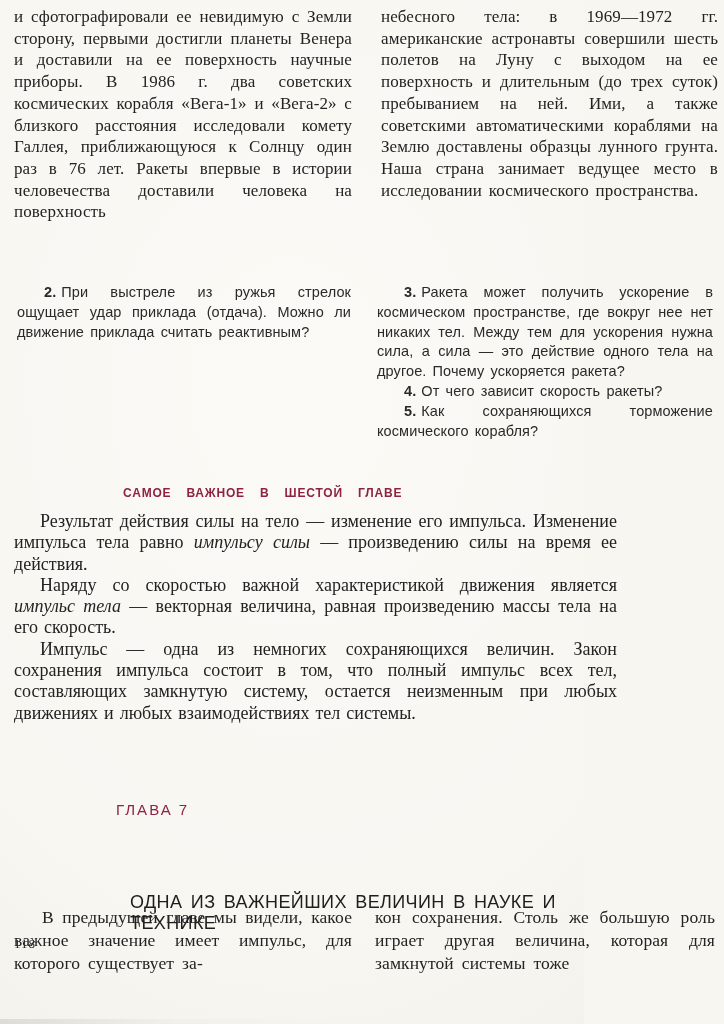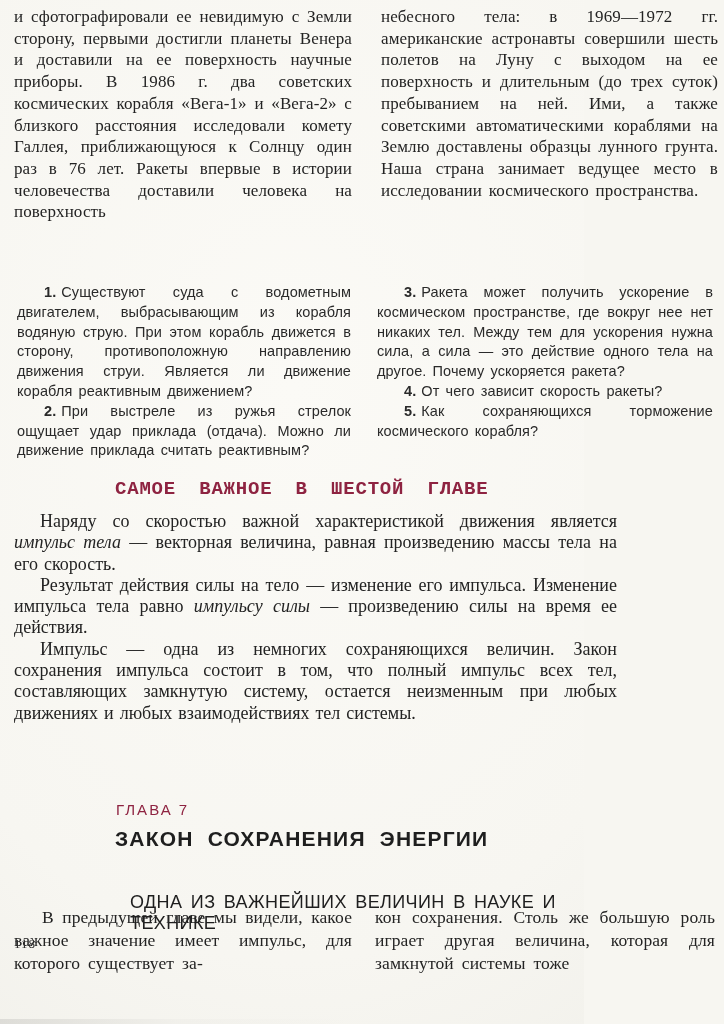--- a/index.html
+++ b/index.html
@@ -54,23 +54,23 @@
     text-align: justify; word-spacing: 2px; letter-spacing: .1px;
     color: #2a2a2a;
   }
   .questions p { margin: 0; text-indent: 27px; }
   .q-left  { left: 17px;  width: 334px; }
   .q-right { left: 377px; width: 336px; }
   .qnum { font-weight: bold; margin-right: 5px; }
 
   
   .summary-heading {
-    position: absolute; left: 115px; top: 478px; margin: 0;
-    font-family: Liberation Mono, monospace;
-    font-weight: bold; font-size: 19px;
+    position: absolute; left: 115px; top: 478px; margin: 8px;
+    font-family: Liberation Sans, sans-serif;
+    font-weight: bold; font-size: 12px;
     letter-spacing: .8px; word-spacing: 11px;
     color: var(--accent, #8e2341);
   }
   .summary-body {
     position: absolute; left: 14px; top: 511px; width: 603px;
     font-size: 18px; line-height: 21.3px;
     text-align: justify; word-spacing: 1.5px;
   }
   .summary-body p { margin: 0; text-indent: 26px; }
   .summary-body i { font-style: italic; }
@@ -110,40 +110,38 @@
 </head>
 <body>
 
 <div class="page">
 
   <div class="col top-left">и сфотографировали ее невидимую с Земли сторону, первыми достигли планеты Венера и доставили на ее поверхность научные приборы. В 1986 г. два советских космических корабля «Вега-1» и «Вега-2» с близкого расстояния исследовали комету Галлея, приближающуюся к Солнцу один раз в 76 лет. Ракеты впервые в истории человечества доставили человека на поверхность</div>
   <div class="col top-right">небесного тела: в 1969—1972 гг. американские астронавты совершили шесть полетов на Луну с выходом на ее поверхность и длительным (до трех суток) пребыванием на ней. Ими, а также советскими автоматическими кораблями на Землю доставлены образцы лунного грунта. Наша страна занимает ведущее место в исследовании космического пространства.</div>
 
 
   <div class="questions q-left">
-    <p><b class="qnum">1.</b><span>Существуют суда с водометным двигателем, выбрасывающим из корабля водяную струю. При этом корабль движется в сторону, противоположную направлению движения струи. Является ли движение корабля реактивным движением?</span></p>
     <p><b class="qnum">2.</b><span>При выстреле из ружья стрелок ощущает удар приклада (отдача). Можно ли движение приклада считать реактивным?</span></p>
   </div>
 
   <div class="questions q-right">
     <p><b class="qnum">3.</b><span>Ракета может получить ускорение в космическом пространстве, где вокруг нее нет никаких тел. Между тем для ускорения нужна сила, а сила — это действие одного тела на другое. Почему ускоряется ракета?</span></p>
     <p><b class="qnum">4.</b><span>От чего зависит скорость ракеты?</span></p>
     <p><b class="qnum">5.</b><span>Как сохраняющихся торможение космического корабля?</span></p>
   </div>
 
   <h3 class="summary-heading">САМОЕ ВАЖНОЕ В ШЕСТОЙ ГЛАВЕ</h3>
 
   <div class="summary-body">
+    <p><span>Результат действия силы на тело — изменение его импульса. Изменение импульса тела равно </span><i>импульсу силы</i><span> — произведению силы на время ее действия.</span></p>
     <p><span>Наряду со скоростью важной характеристикой движения является </span><i>импульс тела</i><span> — векторная величина, равная произведению массы тела на его скорость.</span></p>
-    <p><span>Результат действия силы на тело — изменение его импульса. Изменение импульса тела равно </span><i>импульсу силы</i><span> — произведению силы на время ее действия.</span></p>
     <p><span>Импульс — одна из немногих сохраняющихся величин. Закон сохранения импульса состоит в том, что полный импульс всех тел, составляющих замкнутую систему, остается неизменным при любых движениях и любых взаимодействиях тел системы.</span><i></i><span></span></p>
   </div>
 
   <div class="kicker">ГЛАВА 7</div>
-  <h1 class="chapter-title">ЗАКОН СОХРАНЕНИЯ ЭНЕРГИИ</h1>
   <h2 class="chapter-subtitle">ОДНА ИЗ ВАЖНЕЙШИХ ВЕЛИЧИН В НАУКЕ И ТЕХНИКЕ</h2>
 
   <div class="col bot-left">
     <p>В предыдущей главе мы видели, какое важное значение имеет импульс, для которого существует за-</p>
   </div>
   <div class="col bot-right">кон сохранения. Столь же большую роль играет другая величина, которая для замкнутой системы тоже</div>
 
   <div class="page-number">118</div>
 
 </div>

